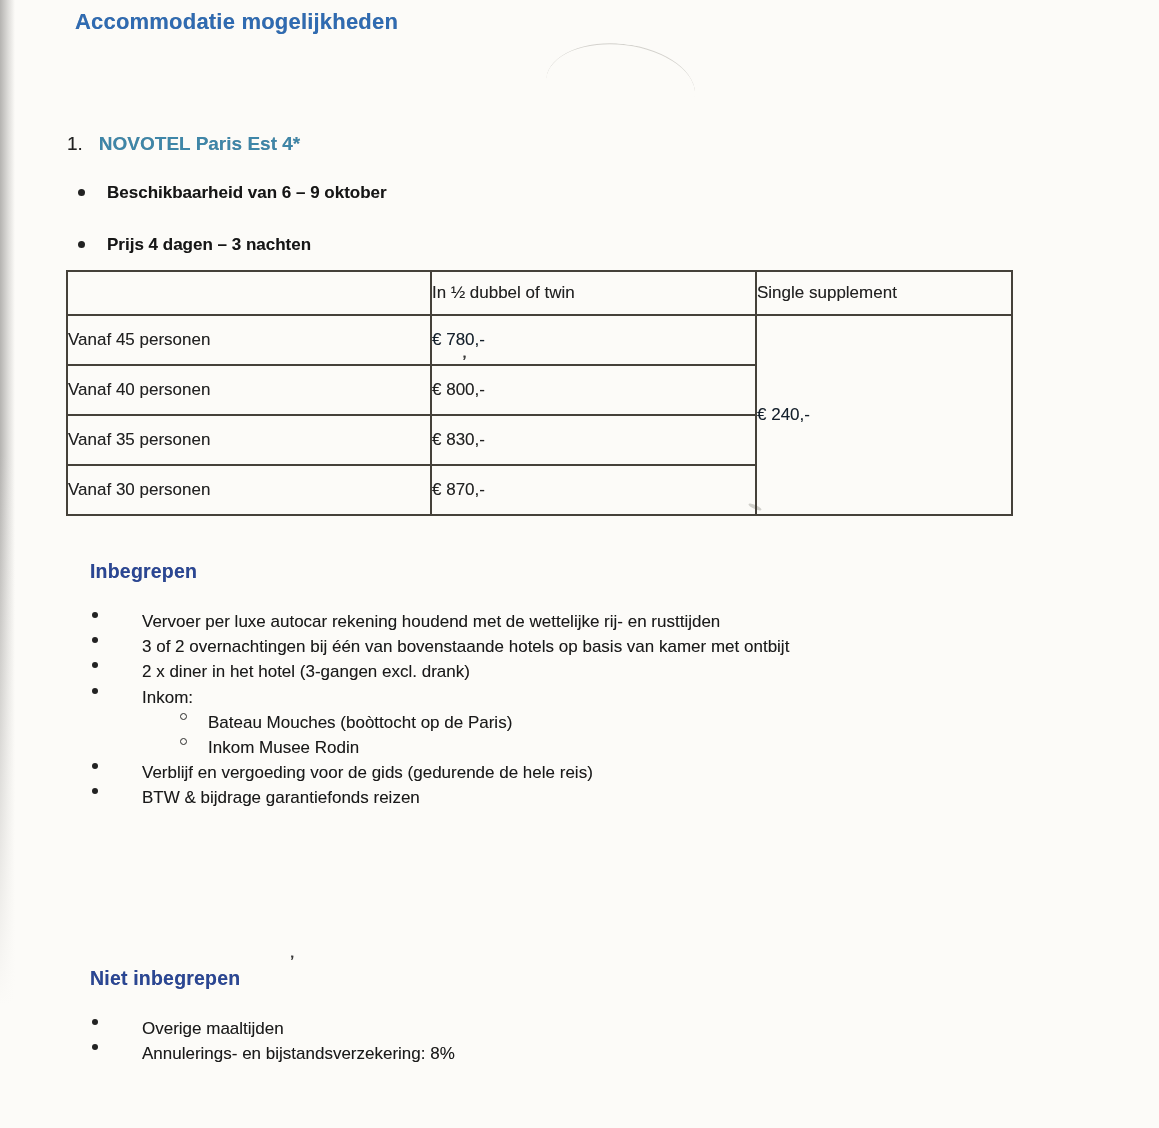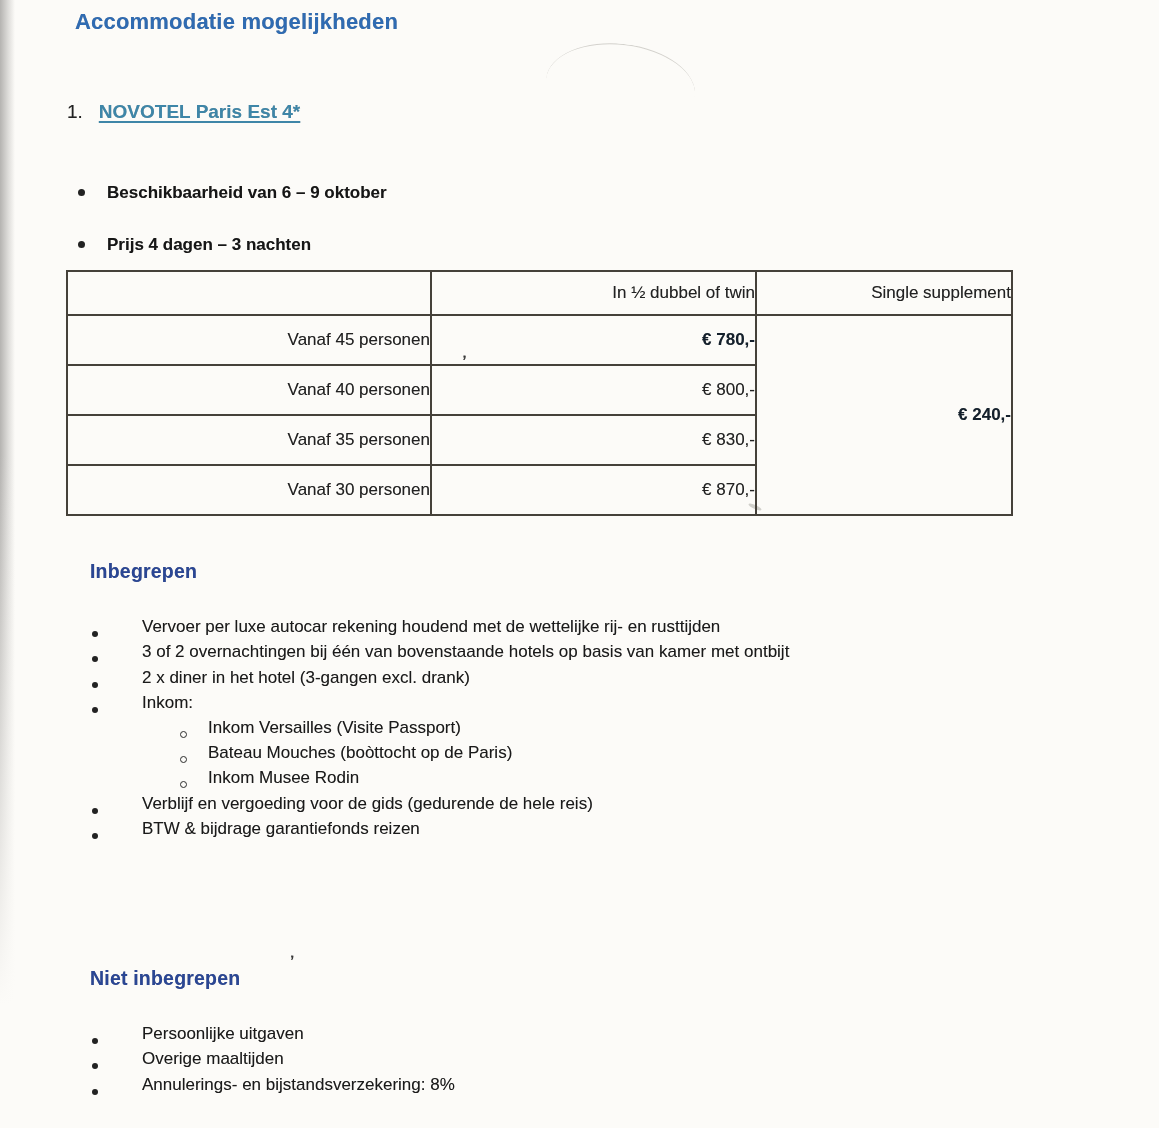--- a/index.html
+++ b/index.html
@@ -52,61 +52,62 @@
     font-size:22px;font-weight:700;color:var(--title-blue);
     letter-spacing:.2px;
   }
   .hotel-line{
     position:absolute;left:67px;top:101px;
     font-size:19px;display:flex;align-items:baseline;
   }
   .hotel-number{color:#222;margin-right:16px;}
   .hotel-link{
     color:var(--link-teal);font-weight:700;
-    text-decoration:underline;text-decoration-thickness:2px;text-underline-offset:3px;
+    text-decoration-thickness:2px;text-underline-offset:3px;
     cursor:pointer;
+    margin-top:32px;
   }
   .key-point{
     position:absolute;left:78px;display:flex;align-items:center;height:23px;
     font-size:17px;font-weight:700;color:#161616;
   }
   .key-point .disc{width:7px;height:7px;border-radius:50%;background:#222;margin-right:22px;flex:0 0 auto;}
   .kp1{top:181px;}
   .kp2{top:233px;}
 
   
   table.price{
     position:absolute;left:66px;top:270px;
     width:945px;border-collapse:collapse;table-layout:fixed;
     font-size:17px;color:#222;
   }
   table.price col.c1{width:364px;}
   table.price col.c2{width:325px;}
   table.price col.c3{width:256px;}
   table.price th,table.price td{
     border:2px solid var(--border);
-    text-align:right;vertical-align:middle;
+    text-align:left;vertical-align:middle;
     font-weight:400;background:transparent;
   }
   table.price th{height:44px;}
   table.price td{height:50px;}
-  table.price .bold{font-weight:700;color:#14202c;}
+  table.price .bold{font-weight:400;color:#14202c;}
 
   .section-heading{
     position:absolute;left:90px;
     font-size:19.5px;font-weight:700;color:var(--section-blue);
     letter-spacing:.2px;
   }
   .sh-included{top:560px;}
   .sh-notincluded{top:967px;}
 
   .list{position:absolute;left:92px;width:980px;font-size:17px;color:#1a1a1a;}
   .list-included{top:612px;}
   .list-notincluded{top:1019px;}
-  .li{display:flex;align-items:flex-end;height:25.2px;}
+  .li{display:flex;align-items:flex-start;height:25.2px;}
   .li .disc{width:6px;height:6px;border-radius:50%;background:#222;margin-right:44px;flex:0 0 auto;}
   .li.sub{padding-left:88px;}
   .li .circ{width:7px;height:7px;border:1.4px solid #2c2c2c;border-radius:50%;background:transparent;margin-right:21px;flex:0 0 auto;}
 </style>
 </head>
 <body>
 
 <div class="page">
 
   <div class="edge-shadow"></div>
@@ -177,24 +178,20 @@
     <div class="li">
       <span class="disc"></span>
       <span>2 x diner in het hotel (3-gangen excl. drank)</span>
     </div>
     <div class="li">
       <span class="disc"></span>
       <span>Inkom:</span>
     </div>
     <div class="li sub">
       <span class="circ"></span>
-      <span>Inkom Versailles (Visite Passport)</span>
-    </div>
-    <div class="li sub">
-      <span class="circ"></span>
       <span>Bateau Mouches (boòttocht op de Paris)</span>
     </div>
     <div class="li sub">
       <span class="circ"></span>
       <span>Inkom Musee Rodin</span>
     </div>
     <div class="li">
       <span class="disc"></span>
       <span>Verblijf en vergoeding voor de gids (gedurende de hele reis)</span>
     </div>
@@ -202,24 +199,20 @@
       <span class="disc"></span>
       <span>BTW &amp; bijdrage garantiefonds reizen</span>
     </div>
   </div>
 
   <h2 class="section-heading sh-notincluded">Niet inbegrepen</h2>
 
   <div class="list list-notincluded">
     <div class="li">
       <span class="disc"></span>
-      <span>Persoonlijke uitgaven</span>
-    </div>
-    <div class="li">
-      <span class="disc"></span>
       <span>Overige maaltijden</span>
     </div>
     <div class="li">
       <span class="disc"></span>
       <span>Annulerings- en bijstandsverzekering: 8%</span>
     </div>
   </div>
 
 </div>
 

